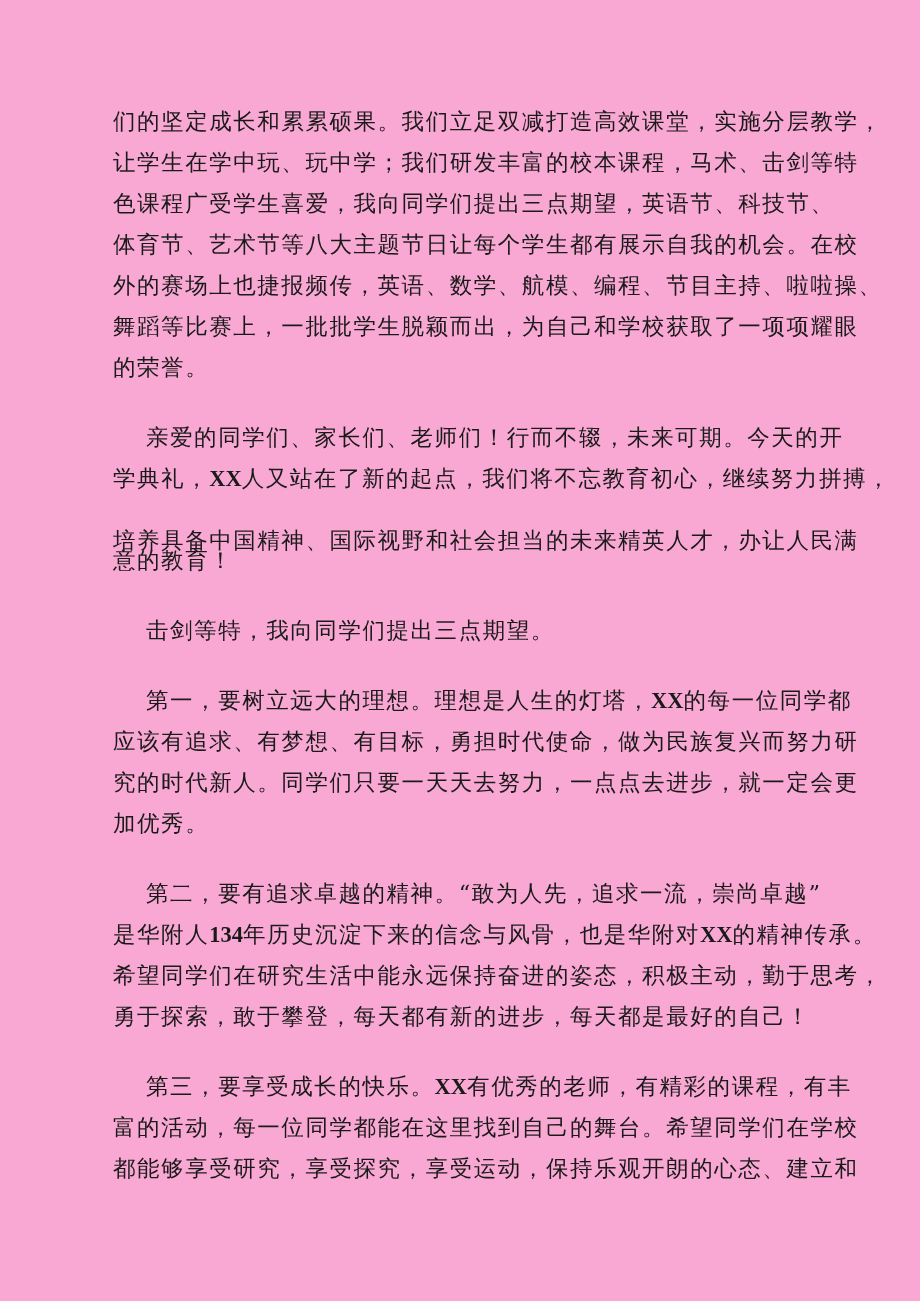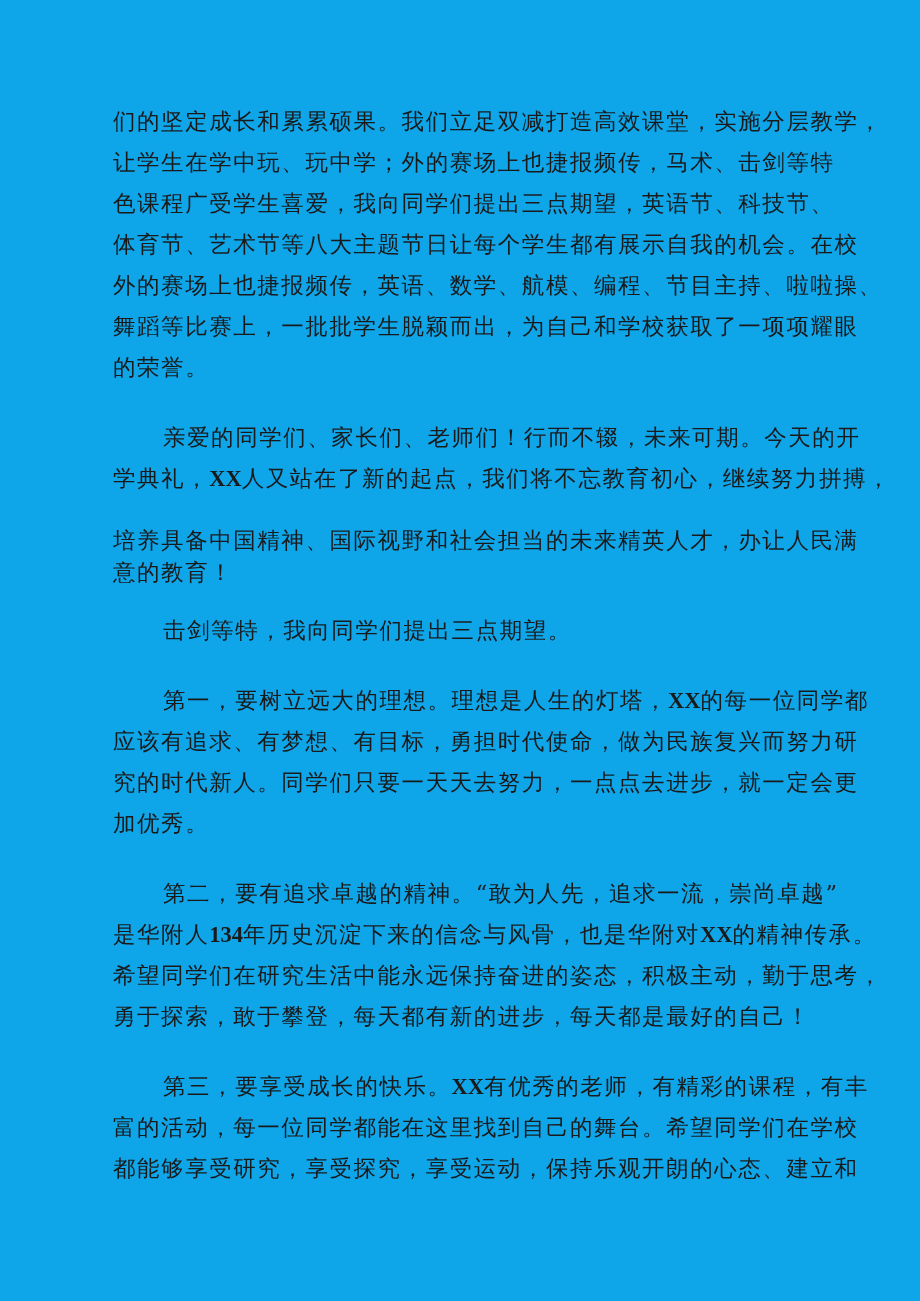--- a/index.html
+++ b/index.html
@@ -14,64 +14,64 @@
       overflow: hidden;
       font-family: "DejaVu Serif", "Liberation Serif", serif;
       color: #1a1a1a;
     }
     .page {
       position: absolute;
       left: 0;
       top: 0;
       width: 920px;
       height: 1301px;
-      background: #0ea5e9;
+      background: #f9a8d4;
     }
     .line {
       position: absolute;
       left: 113px;
       width: 700px;
       height: 41px;
       line-height: 41px;
       font-size: 22.5px;
       letter-spacing: 1.55px;
       white-space: nowrap;
       overflow: visible;
     }
     .line.indent {
-      left: 163px;
+      left: 146px;
       width: 650px;
     }
     .line b {
       font-family: "Liberation Serif", "DejaVu Serif", serif;
       font-weight: bold;
       letter-spacing: 0;
       text-align: center;
     }
   </style>
 </head>
 <body>
 
 <div class="page">
 
   <div>
     <div class="line" style="top:101px">们的坚定成长和累累硕果。我们立足双减打造高效课堂，实施分层教学，</div>
-    <div class="line" style="top:142px">让学生在学中玩、玩中学；外的赛场上也捷报频传，马术、击剑等特</div>
+    <div class="line" style="top:142px">让学生在学中玩、玩中学；我们研发丰富的校本课程，马术、击剑等特</div>
     <div class="line" style="top:183px">色课程广受学生喜爱，我向同学们提出三点期望，英语节、科技节、</div>
     <div class="line" style="top:224px">体育节、艺术节等八大主题节日让每个学生都有展示自我的机会。在校</div>
     <div class="line" style="top:265px">外的赛场上也捷报频传，英语、数学、航模、编程、节目主持、啦啦操、</div>
     <div class="line" style="top:306px">舞蹈等比赛上，一批批学生脱颖而出，为自己和学校获取了一项项耀眼</div>
     <div class="line" style="top:347px">的荣誉。</div>
   </div>
 
   <div>
     <div class="line indent" style="top:417px">亲爱的同学们、家长们、老师们！行而不辍，未来可期。今天的开</div>
     <div class="line" style="top:458px">学典礼，<b>XX</b>人又站在了新的起点，我们将不忘教育初心，继续努力拼搏，</div>
     <div class="line" style="top:520px">培养具备中国精神、国际视野和社会担当的未来精英人才，办让人民满</div>
-    <div class="line" style="top:552px">意的教育！</div>
+    <div class="line" style="top:540px">意的教育！</div>
   </div>
 
   <div>
     <div class="line indent" style="top:610px">击剑等特，我向同学们提出三点期望。</div>
   </div>
 
   <div>
     <div class="line indent" style="top:680px">第一，要树立远大的理想。理想是人生的灯塔，<b>XX</b>的每一位同学都</div>
     <div class="line" style="top:721px">应该有追求、有梦想、有目标，勇担时代使命，做为民族复兴而努力研</div>
     <div class="line" style="top:762px">究的时代新人。同学们只要一天天去努力，一点点去进步，就一定会更</div>

